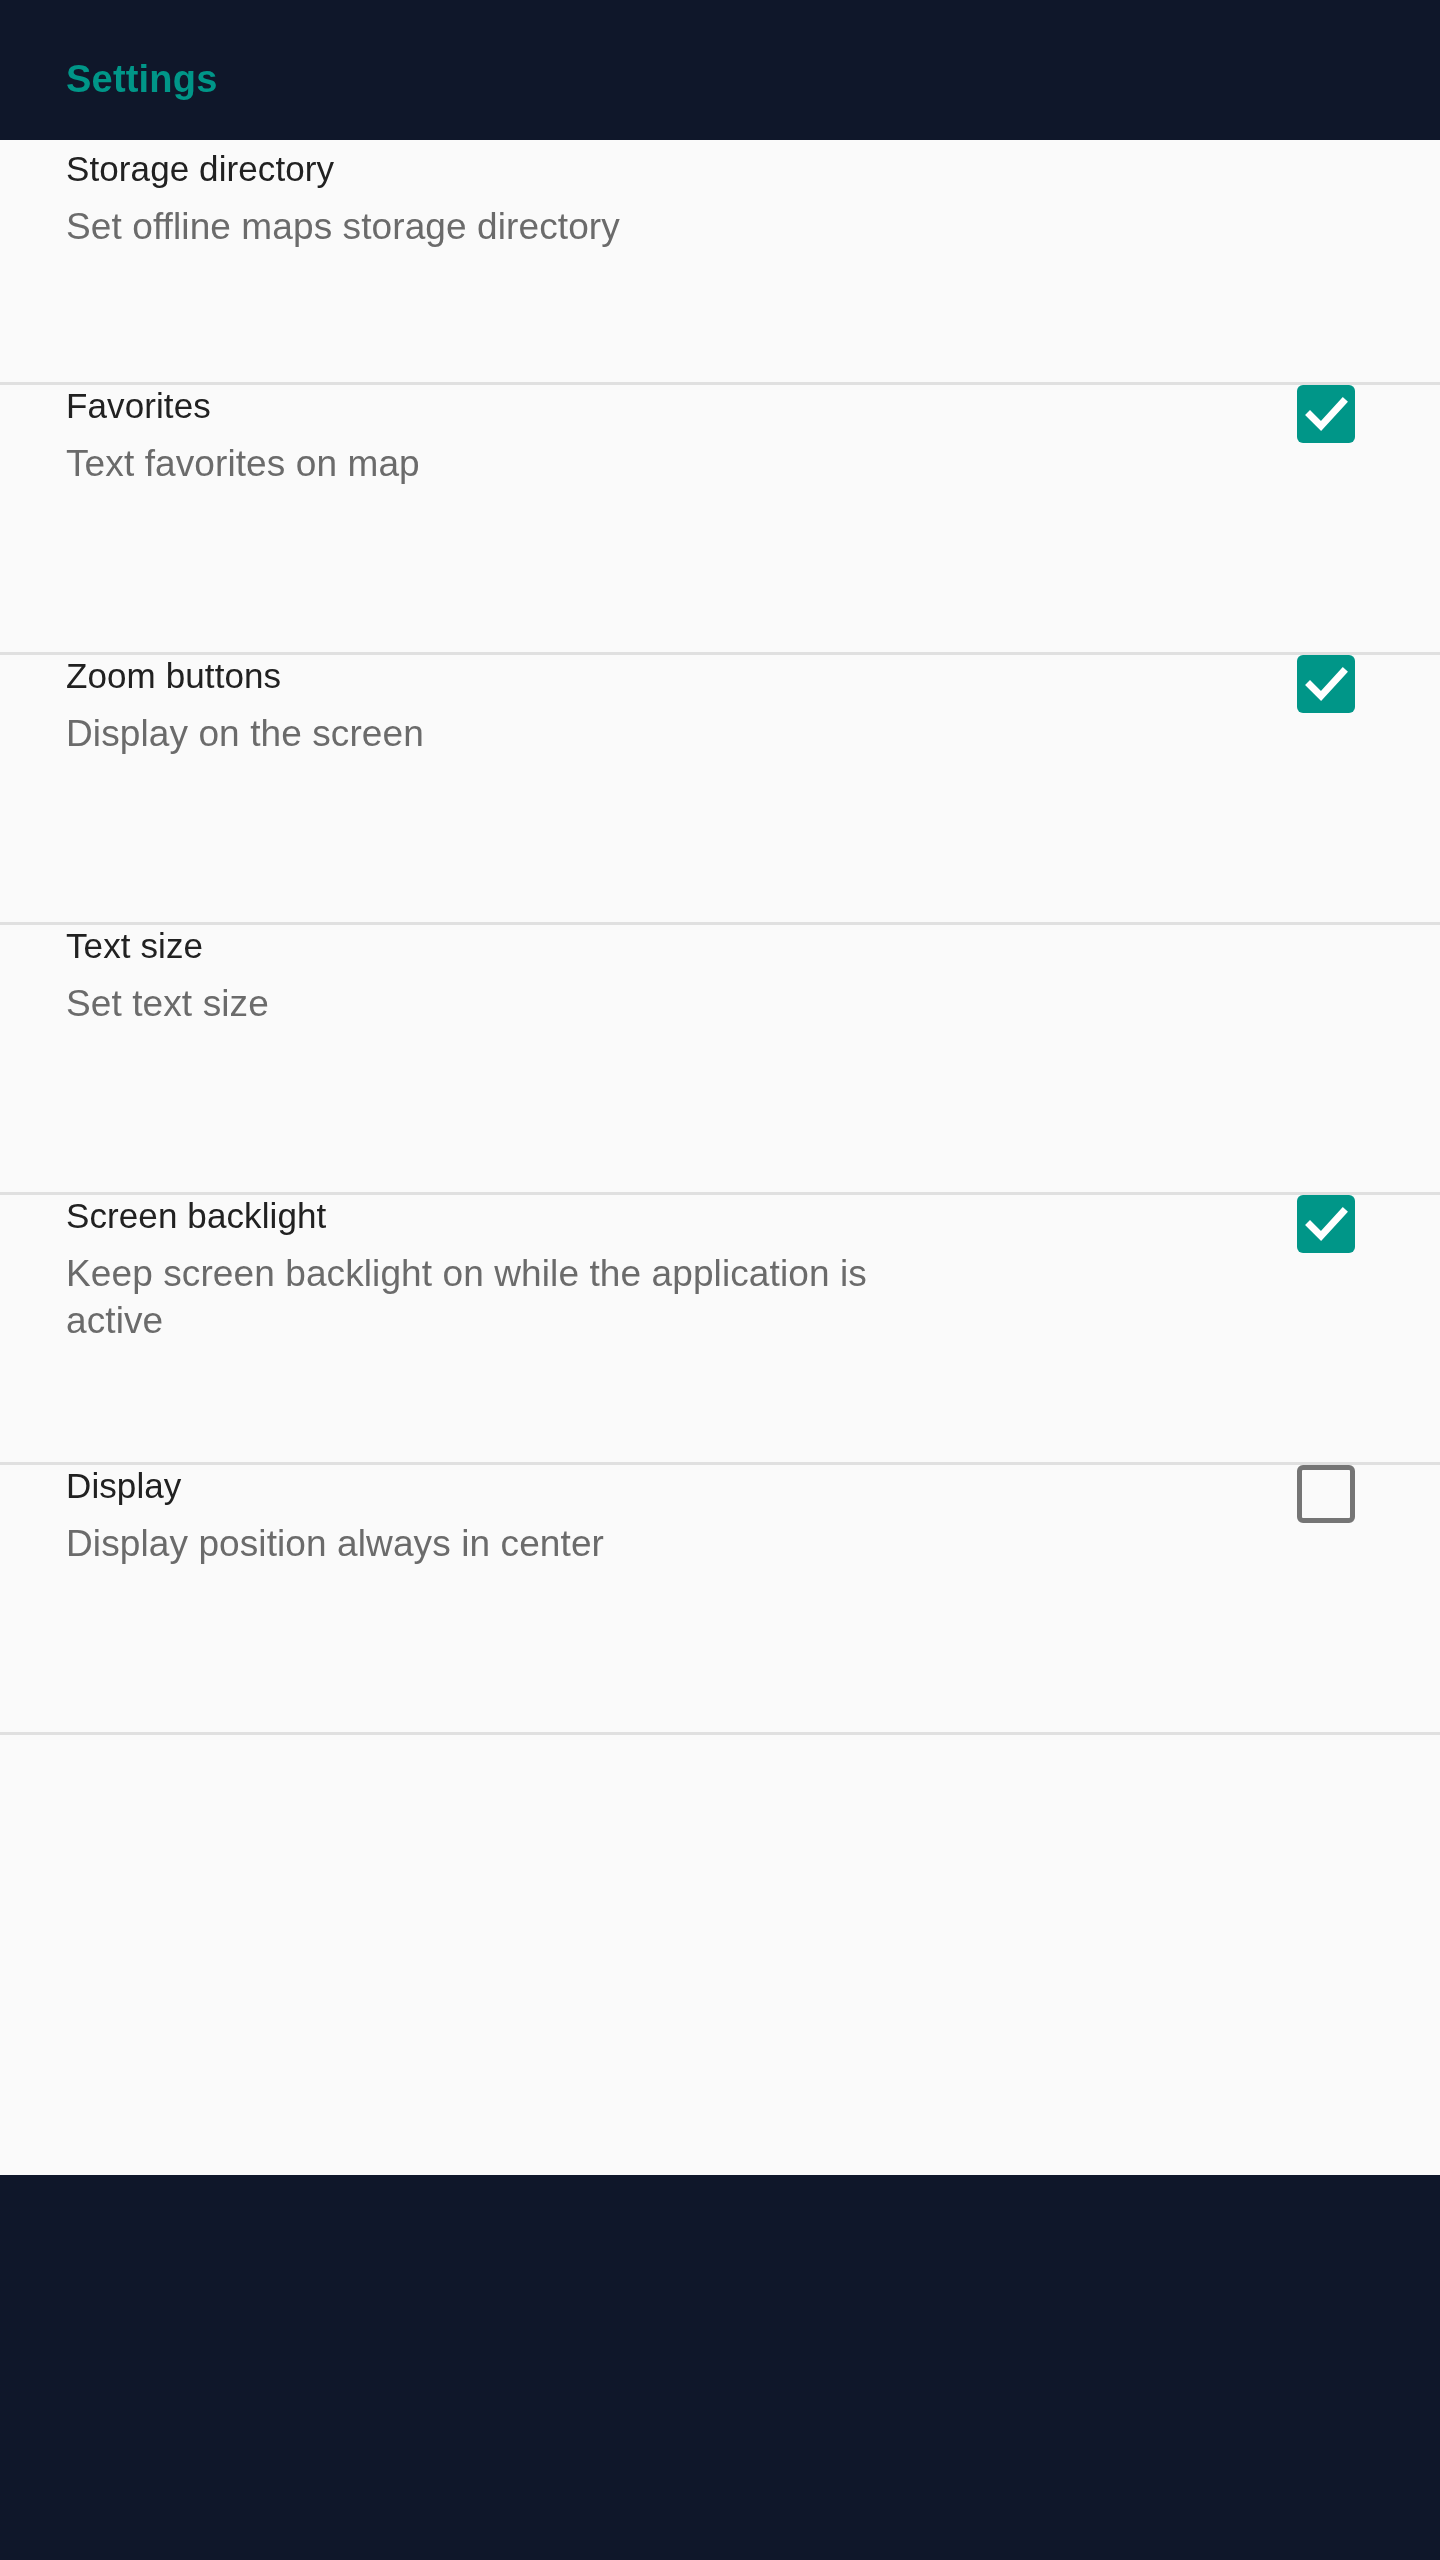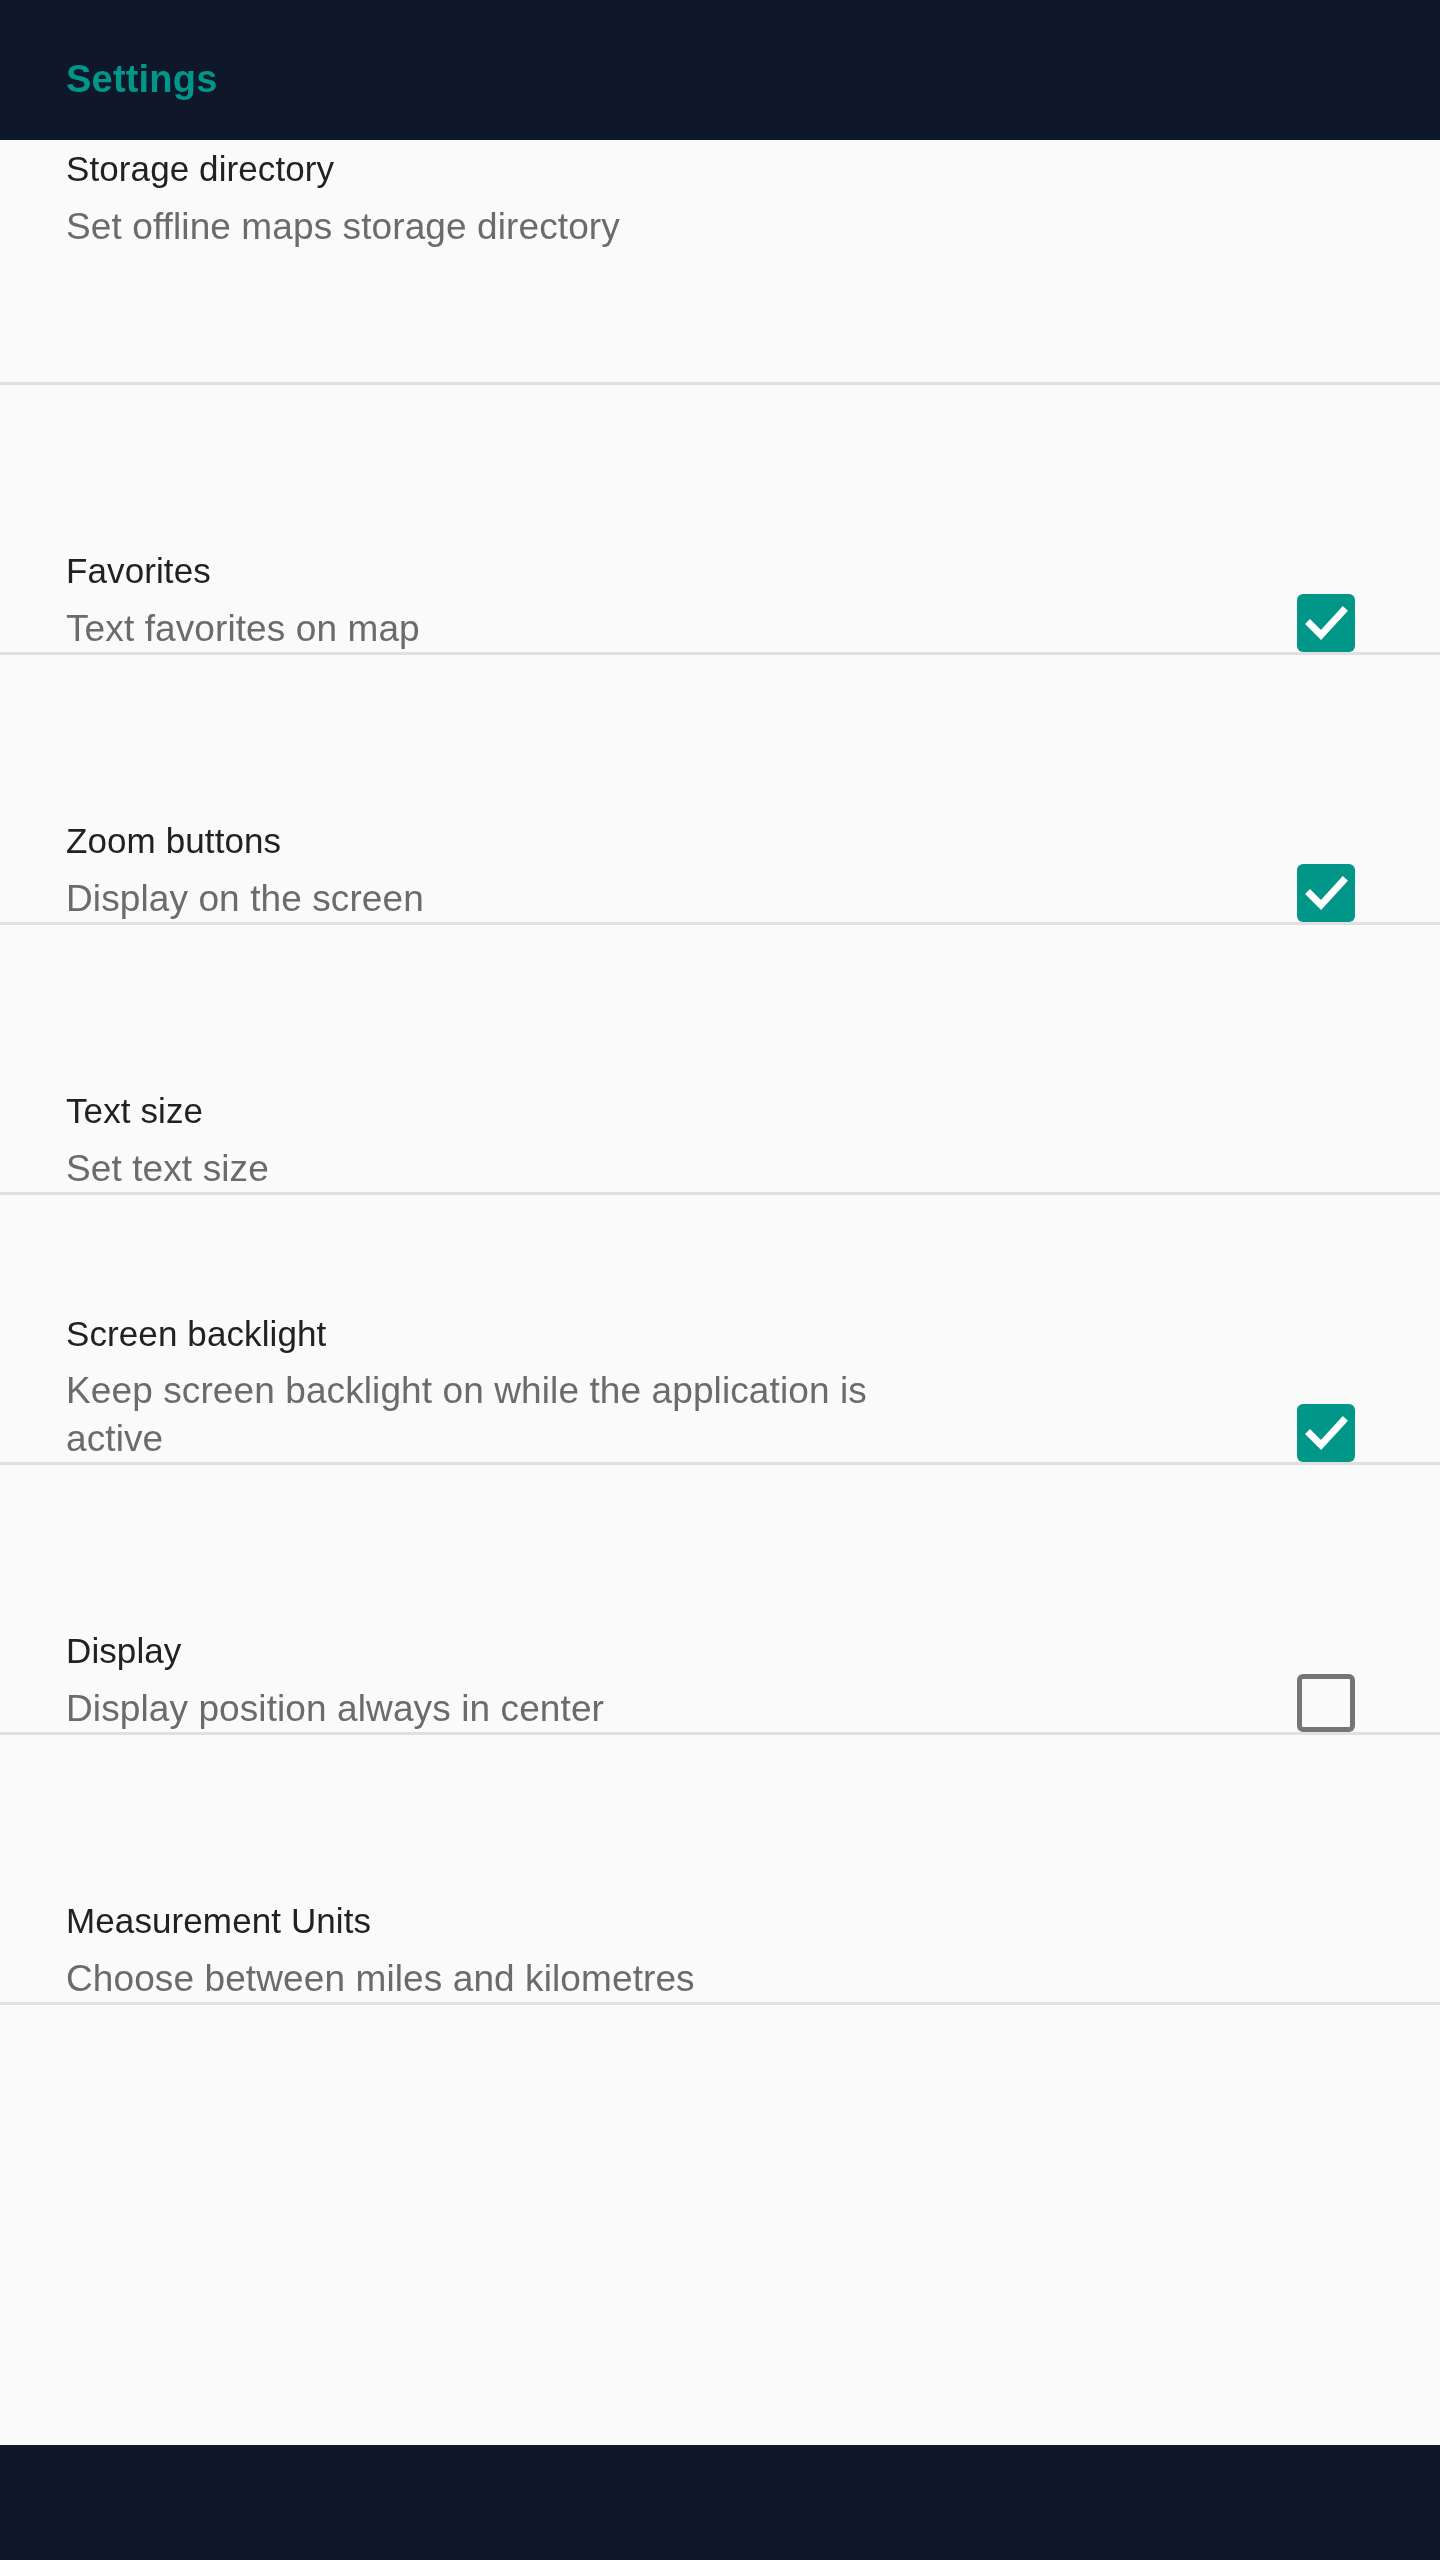--- a/index.html
+++ b/index.html
@@ -36,21 +36,21 @@
     letter-spacing: 0.2px;
   }
 
   
   .pref-list {
     width: 100%;
   }
 
   .pref-row {
     display: flex;
-    align-items: flex-end;
+    align-items: flex-start;
     width: 100%;
     padding: 0 66px 0 66px;
     min-height: 270px;
     background: #fafafa;
     border-bottom: 3px solid #e0e0e0;
   }
 
   .pref-row.first-row {
     min-height: 245px;
     align-items: flex-start;
@@ -190,24 +190,17 @@
       </div>
       <div class="pref-row">
         <div class="pref-text">
           <div class="pref-title">Display</div>
           <div class="pref-summary">Display position always in center</div>
         </div>
         <div class="pref-widget">
           <span class="checkbox unchecked"></span>
         </div>
       </div>
-      <div class="pref-row">
-        <div class="pref-text">
-          <div class="pref-title">Measurement Units</div>
-          <div class="pref-summary">Choose between miles and kilometres</div>
-        </div>
-        <div class="pref-widget"></div>
-      </div>
     </div>
 
   <div class="bottom-filler"></div>
 
 </div>
 
 </body></html>

